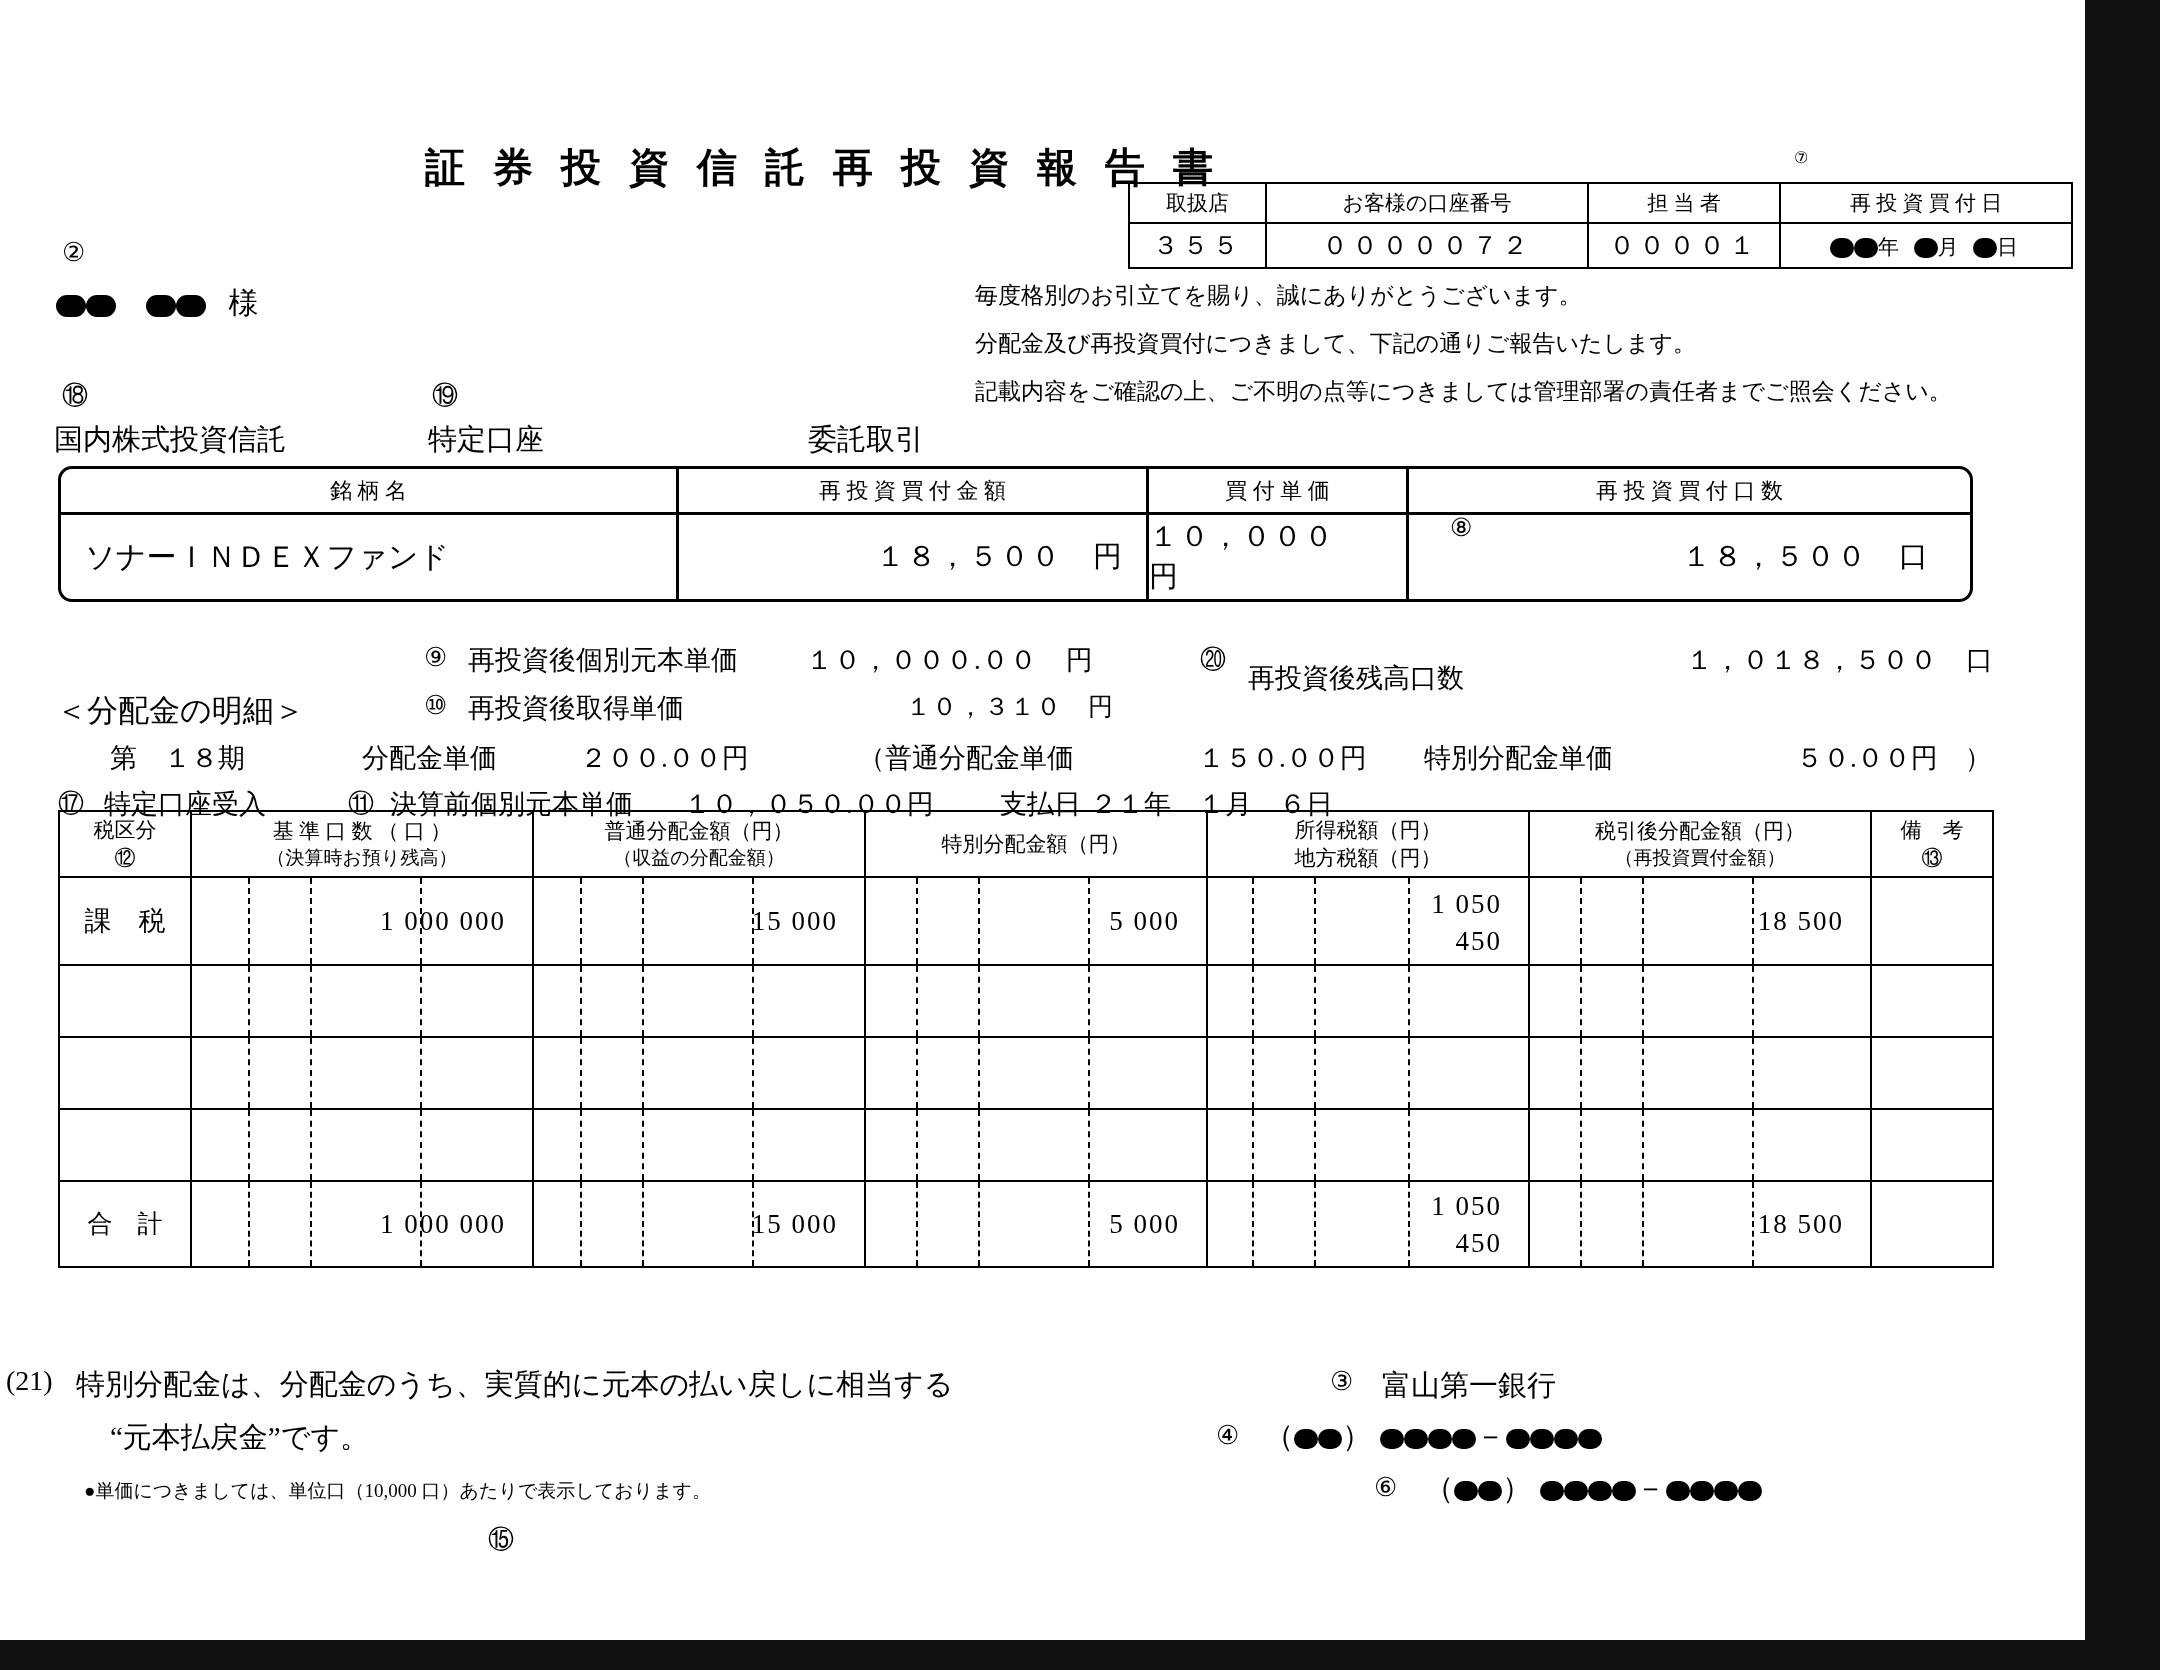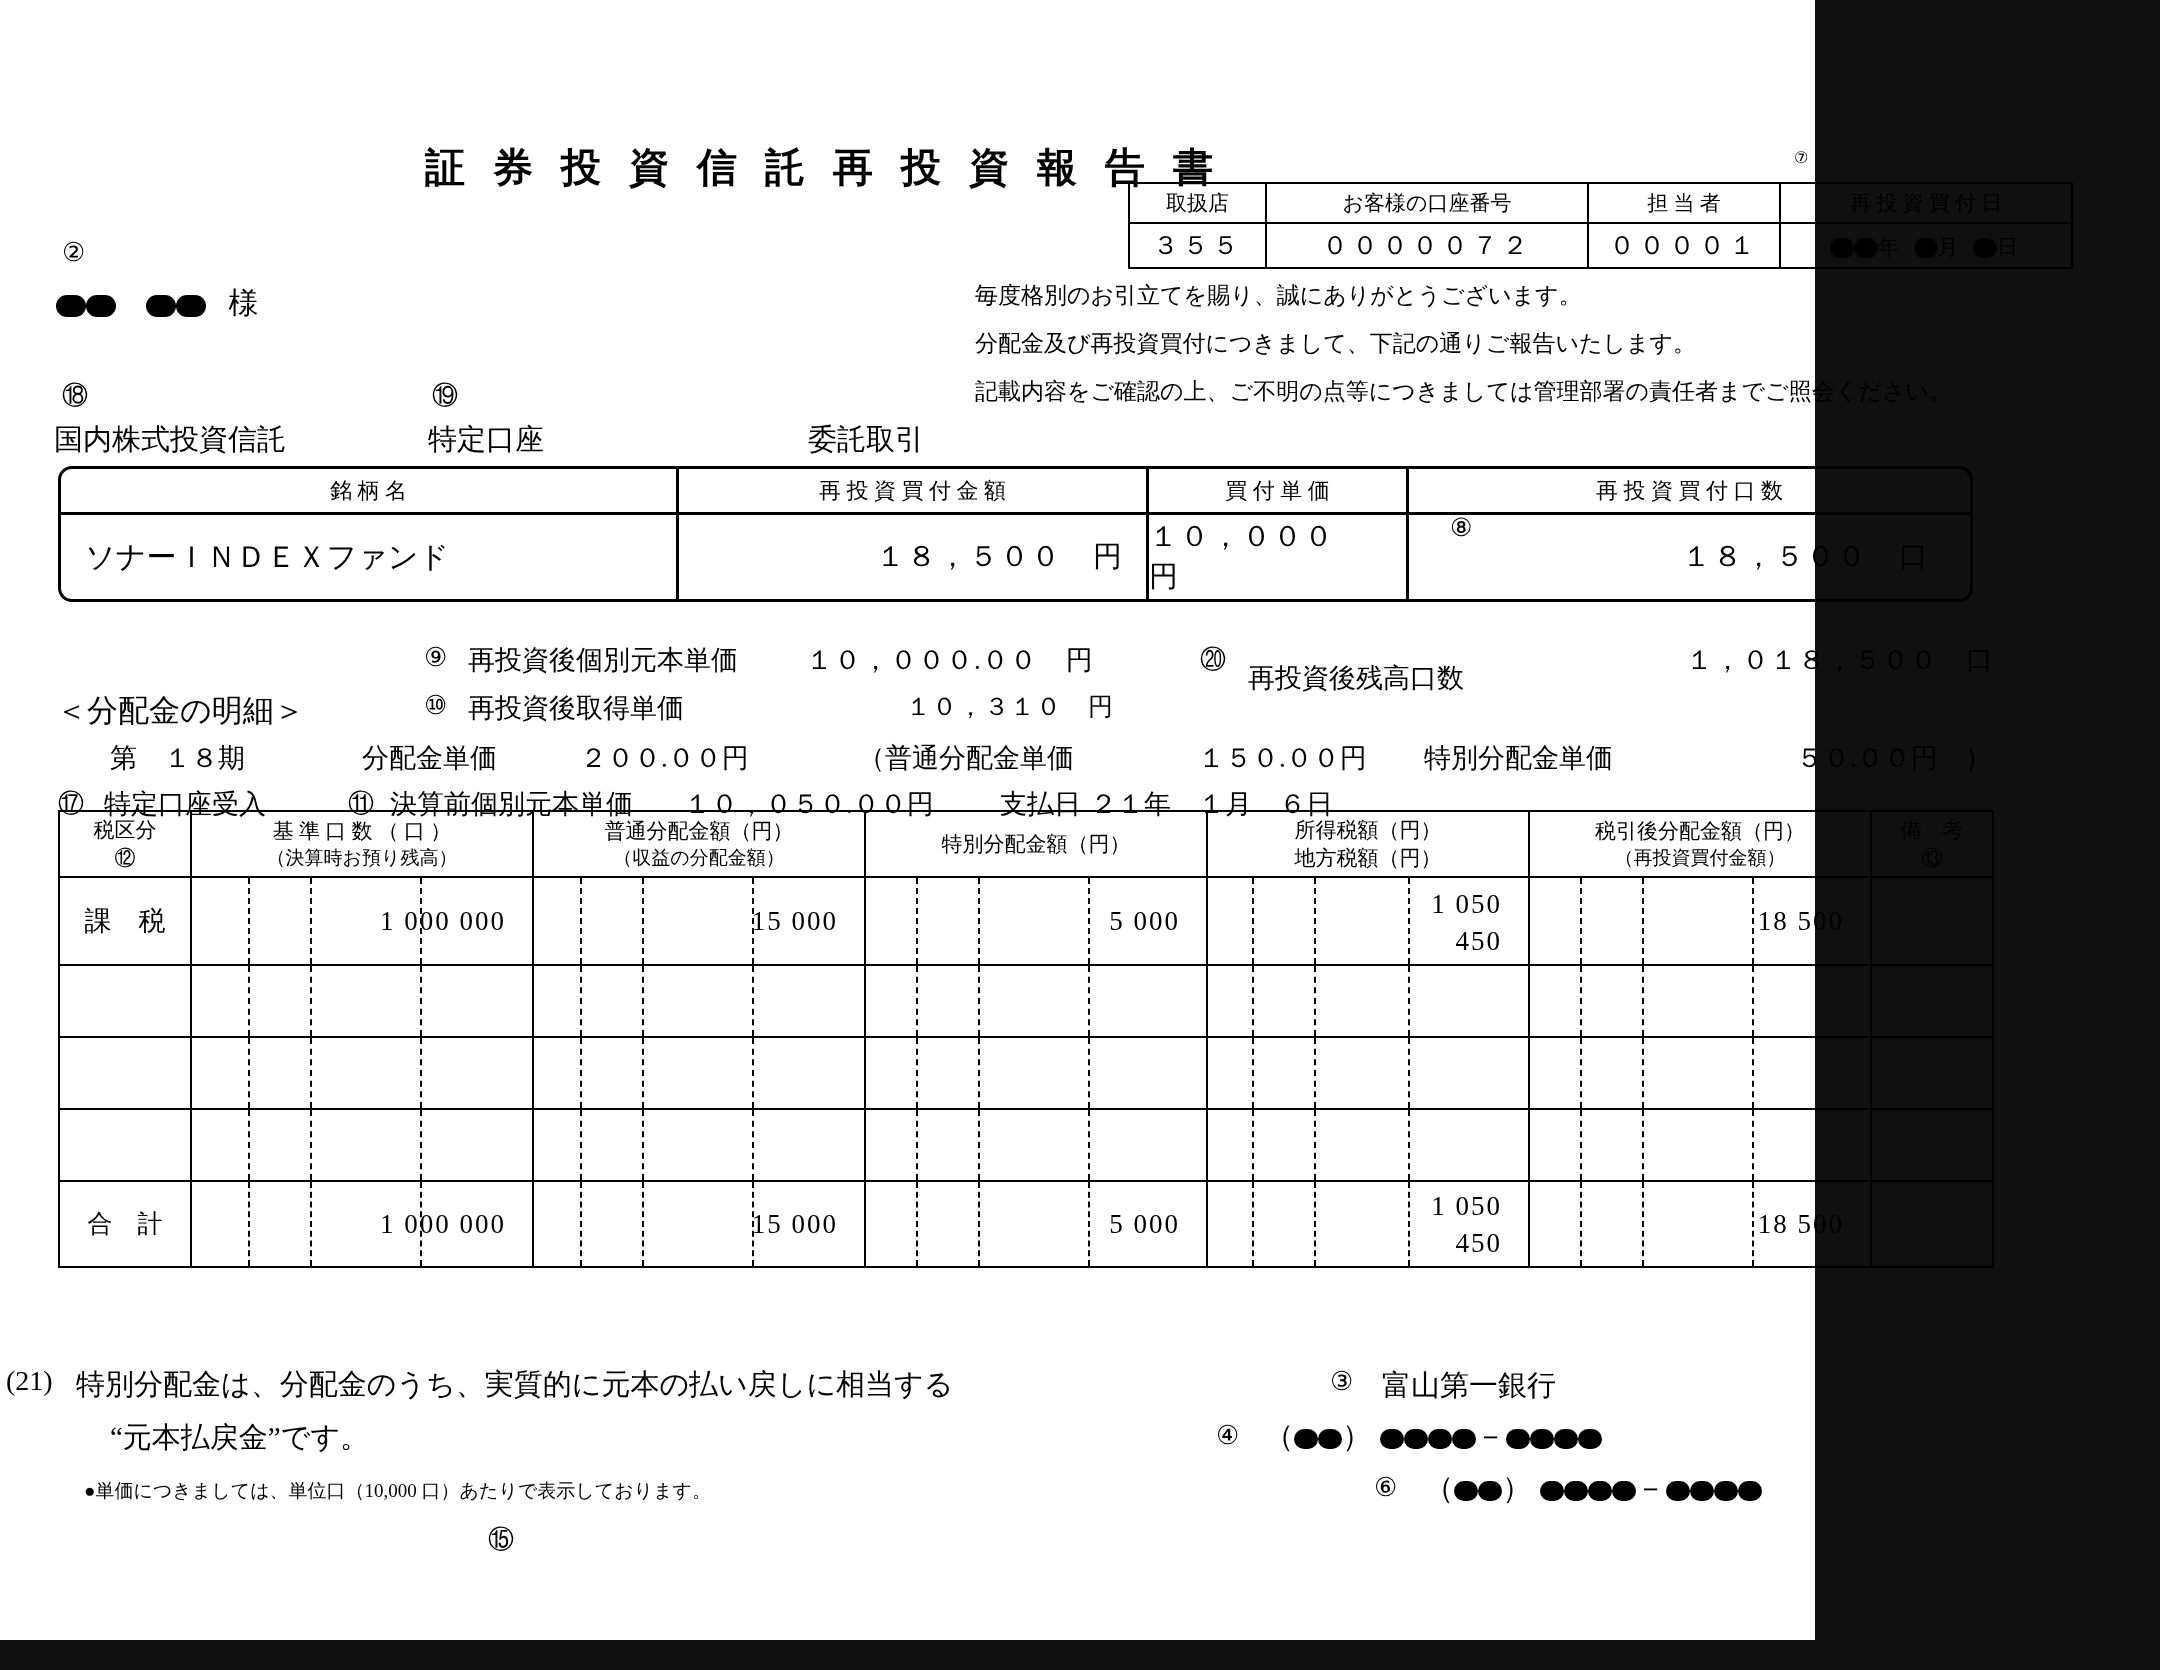--- a/index.html
+++ b/index.html
@@ -7,21 +7,21 @@
     width:2160px;height:1670px;
     background:#111;
     font-family:"Liberation Serif", serif;
     color:#000;
     position:relative;
     overflow:hidden;
   }
   .page{
     position:absolute;
     left:0;top:0;
-    width:1815px;height:1640px;
+    width:2085px;height:1640px;
     background:#fff;
   }
   .page::after{
     content:"";
     position:absolute;
     left:0;bottom:0;width:1060px;height:28px;
     background:#fff;
   }
   .sheet{
     position:absolute;

